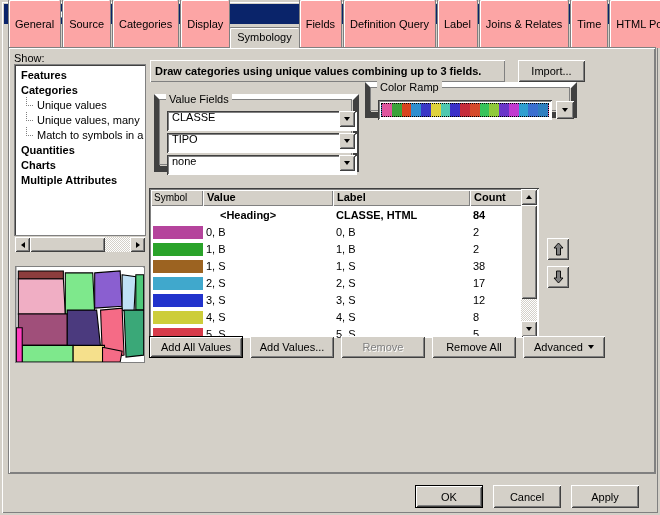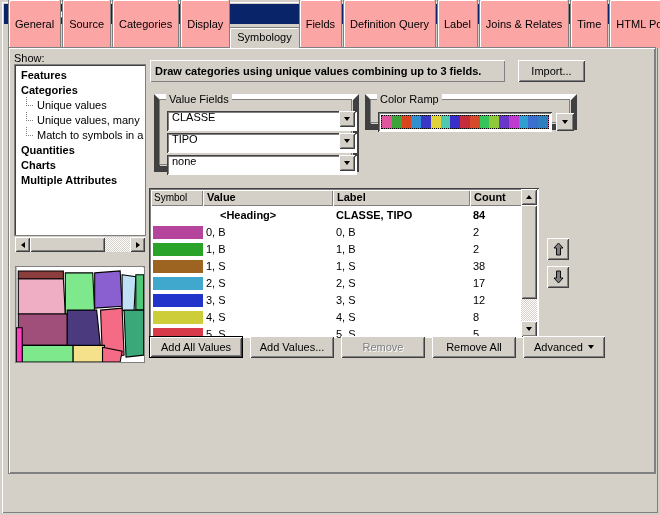--- a/index.html
+++ b/index.html
@@ -144,21 +144,21 @@
   }
   .group:before{
     content:"";position:absolute;left:-1px;top:-1px;right:1px;bottom:1px;
     border:1px solid #808080;pointer-events:none;
   }
   .group > .glabel{
     position:absolute;top:-7px;left:6px;background:#d4d0c8;padding:0 3px;
     font-size:11px;z-index:2;
   }
   #value-fields-group{left:152px;top:92px;width:205px;height:78px;}
-  #color-ramp-group{left:363px;top:92px;width:212px;height:36px;}
+  #color-ramp-group{left:363px;top:80px;width:212px;height:36px;}
 
   .combo{
     position:absolute;height:20px;background:#fff;
     box-shadow:inset 1px 1px 0 #404040, inset -1px -1px 0 #fff,
                inset 2px 2px 0 #808080;
     box-sizing:border-box;display:flex;align-items:flex-start;cursor:default;
   }
   .combo .cval{padding-left:5px;font-size:11px;flex:1;overflow:hidden;white-space:nowrap;}
   .combo .carrow{
     width:16px;height:16px;margin-right:2px;background:#d4d0c8;flex:none;
@@ -367,21 +367,21 @@
       <div class="th col-val">Value</div>
       <div class="th col-lab">Label</div>
       <div class="th col-cnt">Count</div>
     </div>
     <div class="tbody" id="table-body">
         <div class="trow heading">
           <div class="col-sym" style="display: flex; align-items: center; height: 17px;">
             <div class="swatch empty"></div>
           </div>
           <div class="cell val col-val">&lt;Heading&gt;</div>
-          <div class="cell lab col-lab">CLASSE, TIPO</div>
+          <div class="cell lab col-lab">CLASSE, HTML</div>
           <div class="cell cnt col-cnt">84</div>
         </div>
         <div class="trow">
           <div class="col-sym" style="display: flex; align-items: center; height: 17px;">
             <div class="swatch" style="background: rgb(181, 68, 156);"></div>
           </div>
           <div class="cell val col-val">0, B</div>
           <div class="cell lab col-lab">0, B</div>
           <div class="cell cnt col-cnt">2</div>
         </div>
@@ -465,14 +465,19 @@
     <button class="btn def" id="add-all-values-button">Add All Values</button>
     <button class="btn" id="add-values-button">Add Values...</button>
     <button class="btn dis" id="remove-button">Remove</button>
     <button class="btn" id="remove-all-button">Remove All</button>
     <button class="btn" id="advanced-button">
       <span>Advanced</span>
       <span class="tri tri-d"></span>
     </button>
   </div>
 
+  <div class="bottom">
+    <button class="btn def">OK</button>
+    <button class="btn">Cancel</button>
+    <button class="btn">Apply</button>
+  </div>
 
 </div>
 
 </body></html>

